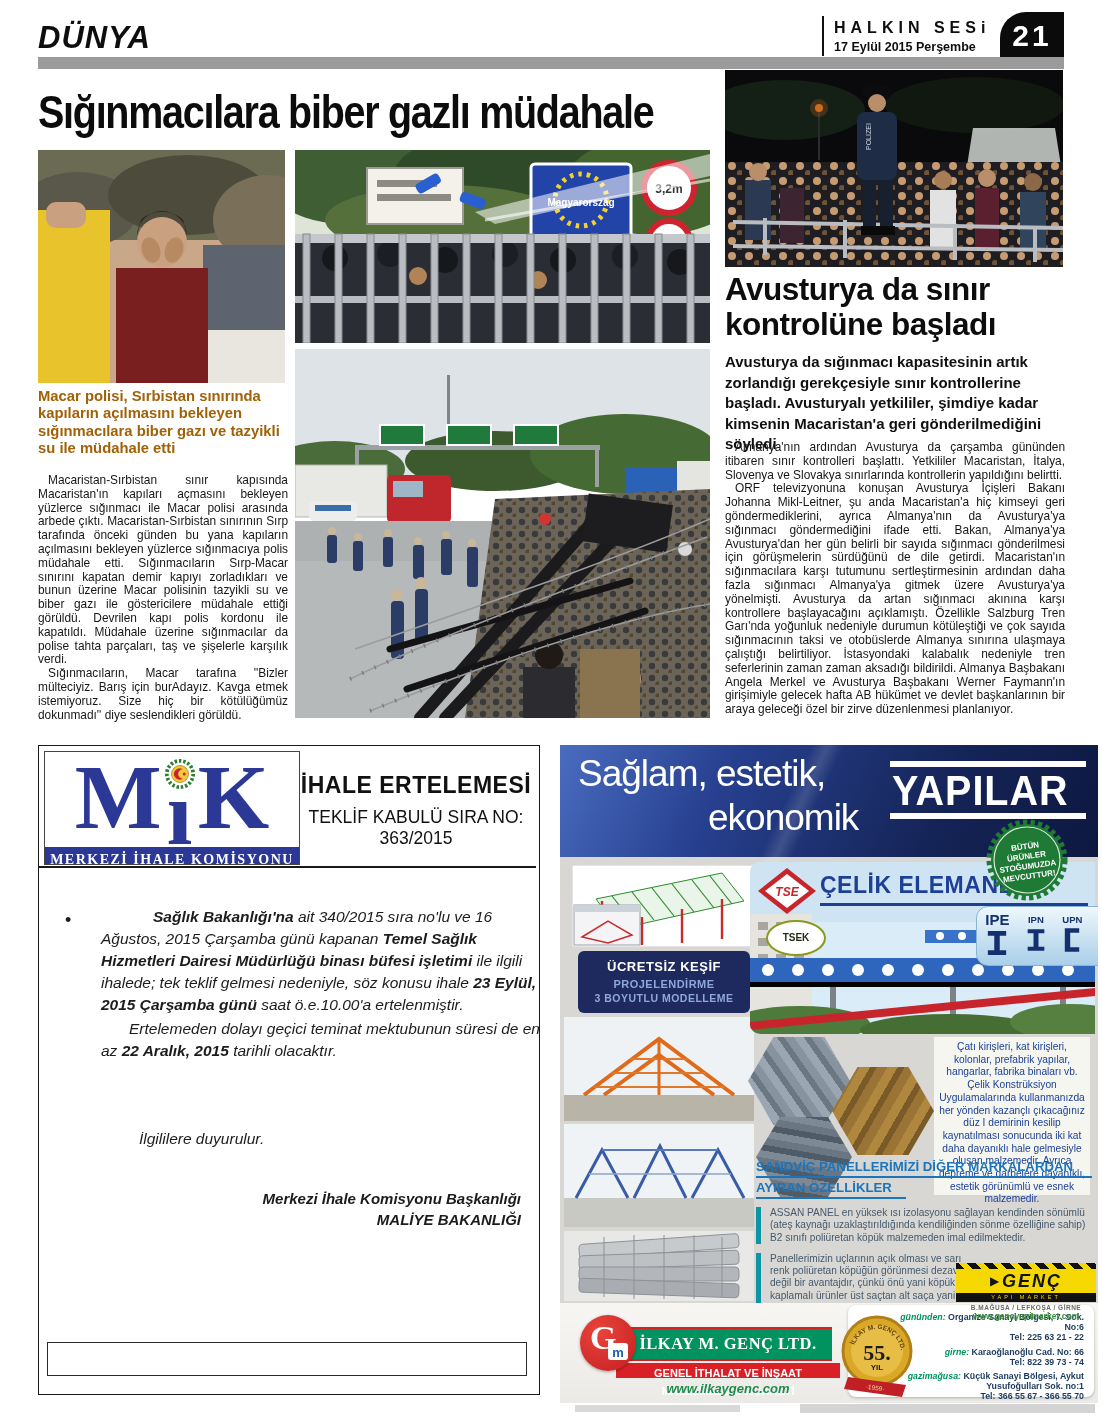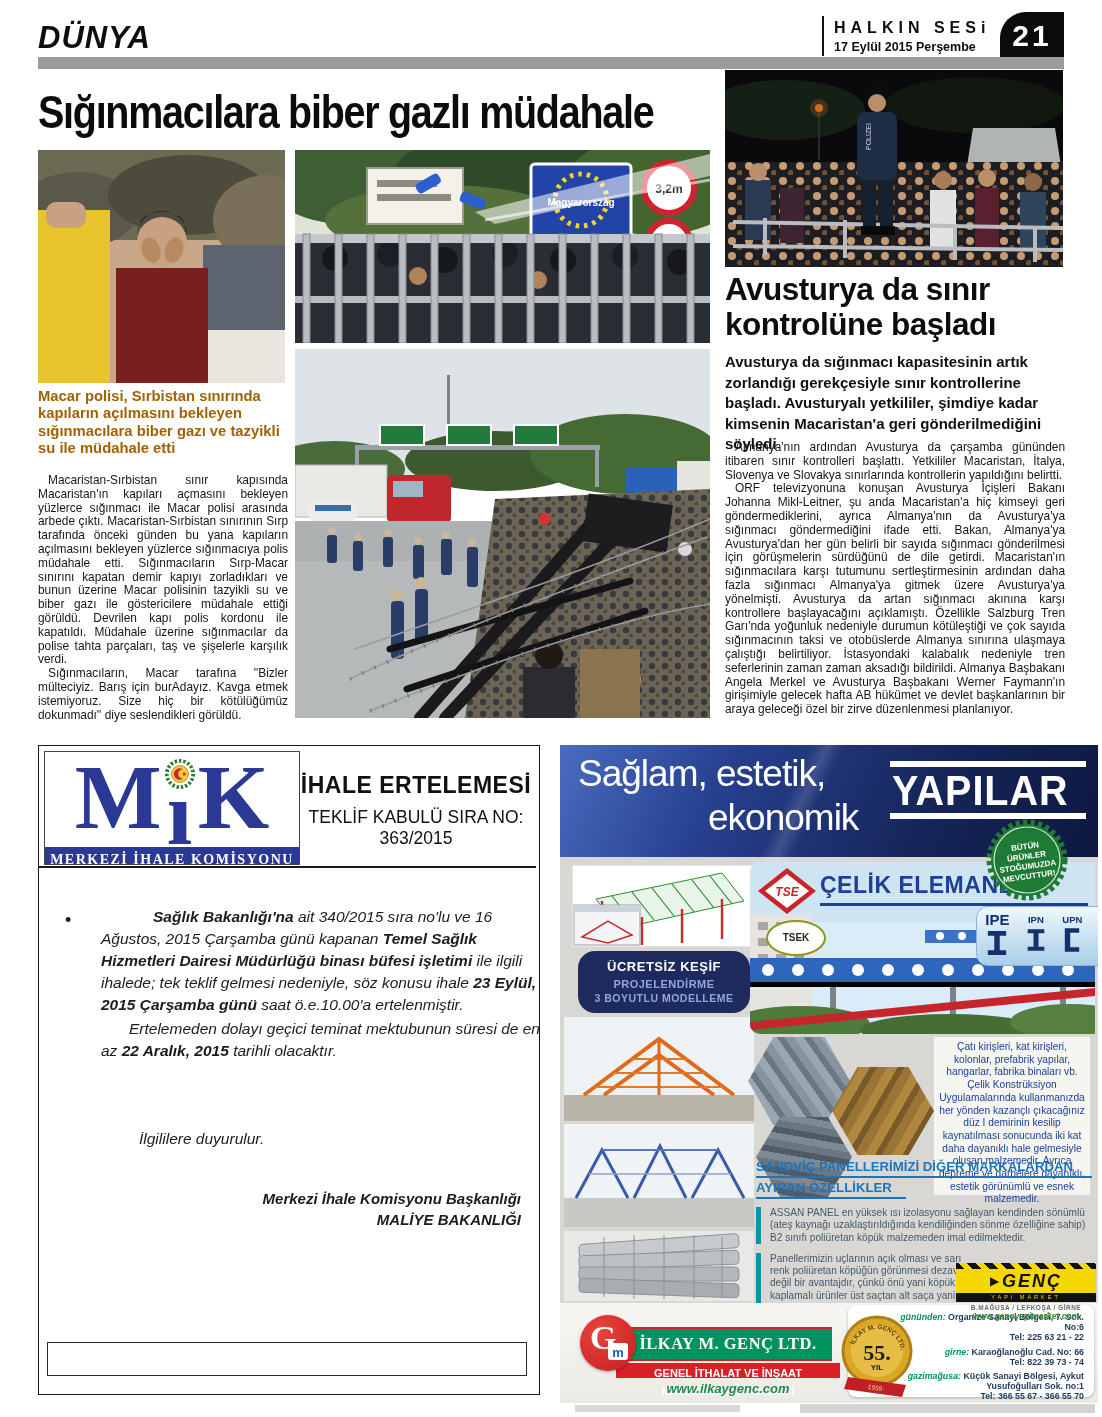--- a/index.html
+++ b/index.html
@@ -333,21 +333,21 @@
         <line x1="30" y1="36" x2="30" y2="76"></line>
           <line x1="70" y1="52" x2="70" y2="80"></line>
         <line x1="110" y1="44" x2="110" y2="78"></line>
           <line x1="150" y1="34" x2="150" y2="74"></line>
       </g>
       <rect x="2" y="40" width="66" height="40" fill="#f4f4f6" stroke="#9aa0a8"></rect>
       <rect x="2" y="40" width="66" height="7" fill="#cdd3da"></rect>
       <polygon points="10,72 36,56 60,70 36,78" fill="none" stroke="#cc2a2a" stroke-width="1.5"></polygon>
     </svg>
 
-    <div class="abs" style="left:18px;top:206px;width:172px;height:62px;background:#1e2a5e;border-radius:17px;text-align:center;">
+    <div class="abs" style="left:18px;top:206px;width:172px;height:62px;background:#1e2a5e;border-radius:6px;text-align:center;">
       <div class="svc0" style="margin-top:8px;">ÜCRETSİZ KEŞİF</div>
       <div class="svc1" style="margin-top:4px;">PROJELENDİRME</div>
       <div class="svc1" style="margin-top:2px;font-size:10.5px;">3 BOYUTLU MODELLEME</div>
     </div>
 
     <svg class="abs" style="left:4px;top:272px;" width="190" height="104" viewBox="0 0 190 104">
       <rect width="190" height="104" fill="#eef2f4"></rect>
       <rect y="78" width="190" height="26" fill="#b9b4a8"></rect>
       <g stroke="#e06a1a" stroke-width="4" fill="none">
         <path d="M20,78 L95,22 L170,78"></path>

